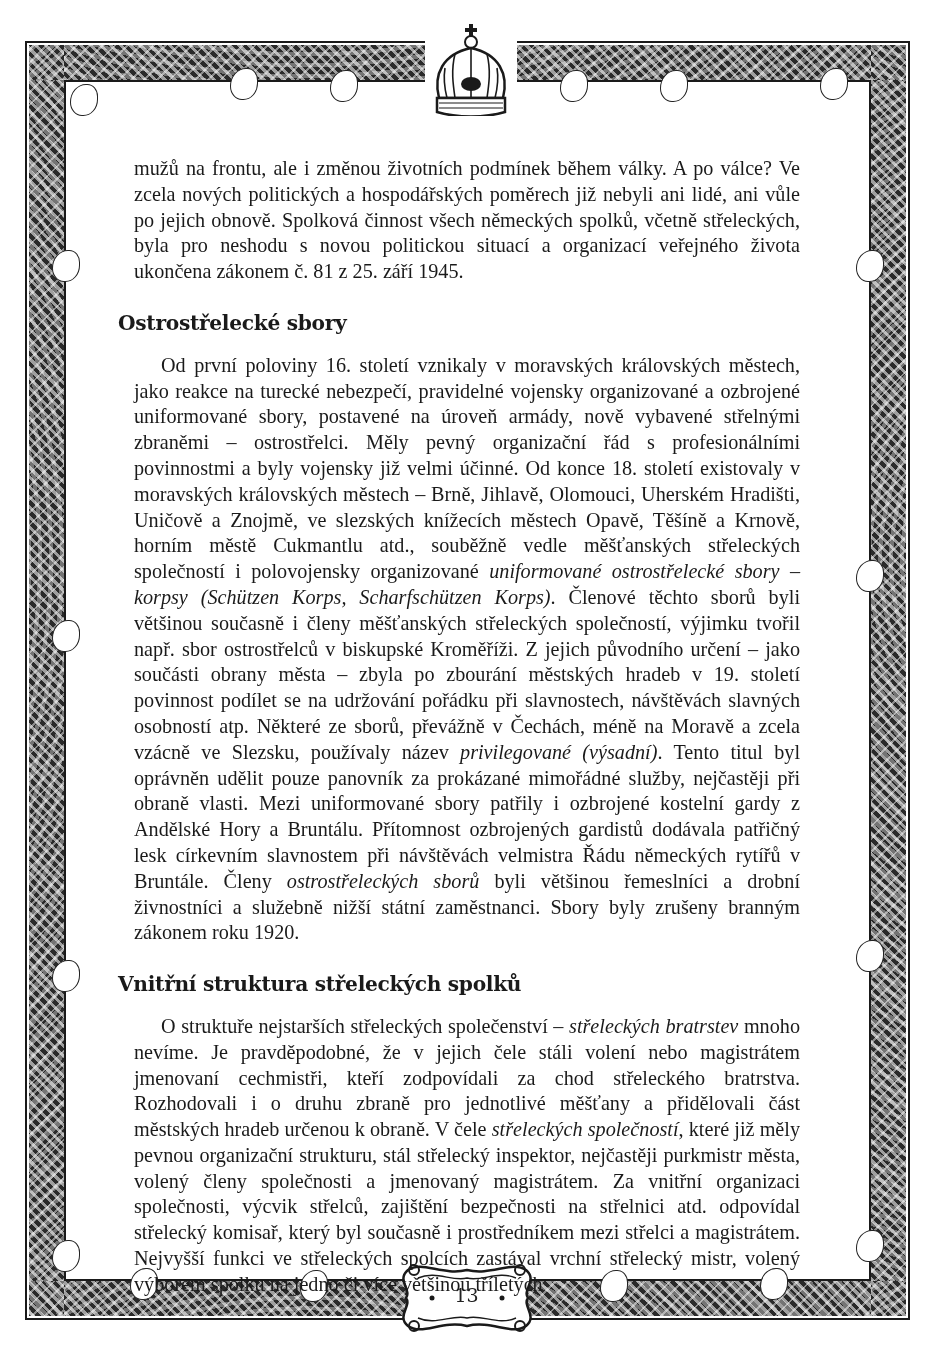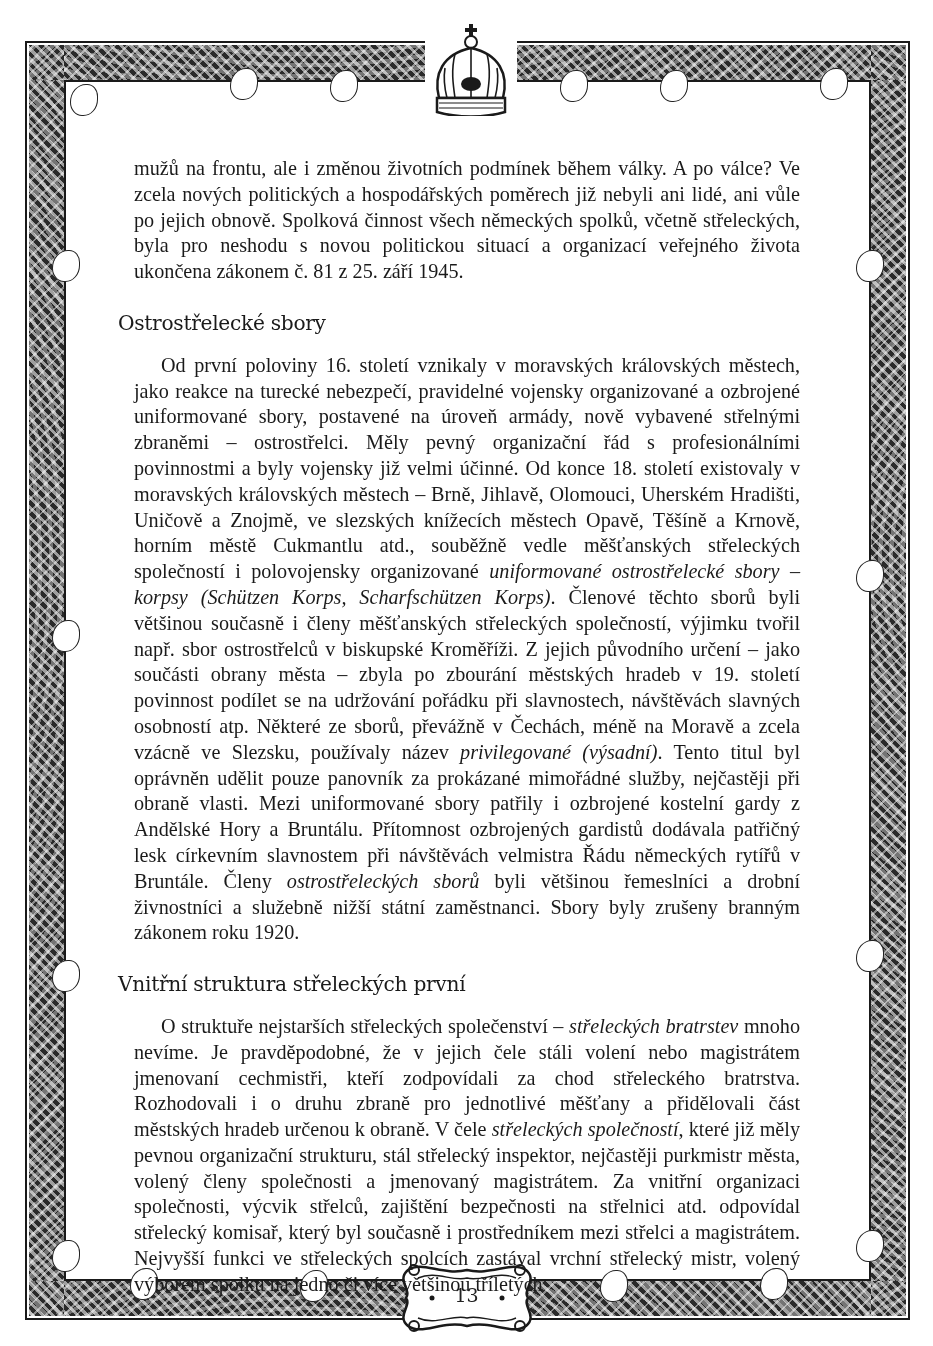--- a/index.html
+++ b/index.html
@@ -47,21 +47,21 @@
   }
   .content {
     position: absolute; left: 118px; top: 140px; width: 698px;
     font-family: "Liberation Serif", "DejaVu Serif", serif;
     font-size: 20.2px; line-height: 25.8px; color: #1a1a1a;
     text-align: justify;
   }
   .content p { margin: 16px; text-indent: 0; }
   .content p.indent { text-indent: 27px; }
   .content h2 {
-    margin: 26px 0 0 0; font-size: 20.2px; line-height: 25.8px; font-weight: normal;
+    margin: 26px 0 0 0; font-size: 20.2px; line-height: 25.8px; font-weight: bold;
     font-family: "DejaVu Serif", serif; letter-spacing: -0.3px;
   }
   .content em { }
 </style>
 </head>
 <body>
 
 <div class="frame-outer"></div>
 <div class="frame-band"></div>
 <div class="frame-pattern"></div>
@@ -108,15 +108,15 @@
   <circle cx="128" cy="70" r="5" fill="none" stroke="#1a1a1a" stroke-width="2"></circle>
   <circle cx="40" cy="42" r="2.5" fill="#1a1a1a"></circle>
   <circle cx="110" cy="42" r="2.5" fill="#1a1a1a"></circle>
 </svg>
 <div class="pagenum">13</div>
 
 <div class="content" id="content">
     <p><span>mužů na frontu, ale i změnou životních podmínek během války. A po válce? Ve zcela nových politických a hospodářských poměrech již nebyli ani lidé, ani vůle po jejich obnově. Spolková činnost všech německých spolků, včetně střeleckých, byla pro neshodu s novou politickou situací a organizací veřejného života ukončena zákonem č. 81 z 25. září 1945.</span></p>
     <h2>Ostrostřelecké sbory</h2>
     <p class="indent"><span>Od první poloviny 16. století vznikaly v moravských královských městech, jako reakce na turecké nebezpečí, pravidelné vojensky organizované a ozbrojené uniformované sbory, postavené na úroveň armády, nově vybavené střelnými zbraněmi – ostrostřelci. Měly pevný organizační řád s profesionálními povinnostmi a byly vojensky již velmi účinné. Od konce 18. století existovaly v moravských královských městech – Brně, Jihlavě, Olomouci, Uherském Hradišti, Uničově a Znojmě, ve slezských knížecích městech Opavě, Těšíně a Krnově, horním městě Cukmantlu atd., souběžně vedle měšťanských střeleckých společností i polovojensky organizované </span><em>uniformované ostrostřelecké sbory – korpsy (Schützen Korps, Scharfschützen Korps)</em><span>. Členové těchto sborů byli většinou současně i členy měšťanských střeleckých společností, výjimku tvořil např. sbor ostrostřelců v biskupské Kroměříži. Z jejich původního určení – jako součásti obrany města – zbyla po zbourání městských hradeb v 19. století povinnost podílet se na udržování pořádku při slavnostech, návštěvách slavných osobností atp. Některé ze sborů, převážně v Čechách, méně na Moravě a zcela vzácně ve Slezsku, používaly název </span><em>privilegované (výsadní)</em><span>. Tento titul byl oprávněn udělit pouze panovník za prokázané mimořádné služby, nejčastěji při obraně vlasti. Mezi uniformované sbory patřily i ozbrojené kostelní gardy z Andělské Hory a Bruntálu. Přítomnost ozbrojených gardistů dodávala patřičný lesk církevním slavnostem při návštěvách velmistra Řádu německých rytířů v Bruntále. Členy </span><em>ostrostřeleckých sborů</em><span> byli většinou řemeslníci a drobní živnostníci a služebně nižší státní zaměstnanci. Sbory byly zrušeny branným zákonem roku 1920.</span></p>
-    <h2>Vnitřní struktura střeleckých první</h2>
+    <h2>Vnitřní struktura střeleckých spolků</h2>
     <p class="indent"><span>O struktuře nejstarších střeleckých společenství – </span><em>střeleckých bratrstev</em><span> mnoho nevíme. Je pravděpodobné, že v jejich čele stáli volení nebo magistrátem jmenovaní cechmistři, kteří zodpovídali za chod střeleckého bratrstva. Rozhodovali i o druhu zbraně pro jednotlivé měšťany a přidělovali část městských hradeb určenou k obraně. V čele </span><em>střeleckých společností</em><span>, které již měly pevnou organizační strukturu, stál střelecký inspektor, nejčastěji purkmistr města, volený členy společnosti a jmenovaný magistrátem. Za vnitřní organizaci společnosti, výcvik střelců, zajištění bezpečnosti na střelnici atd. odpovídal střelecký komisař, který byl současně i prostředníkem mezi střelci a magistrátem. Nejvyšší funkci ve střeleckých spolcích zastával vrchní střelecký mistr, volený výborem spolku na jedno či více většinou tříletých</span></p>
   </div>
 
 </body></html>

